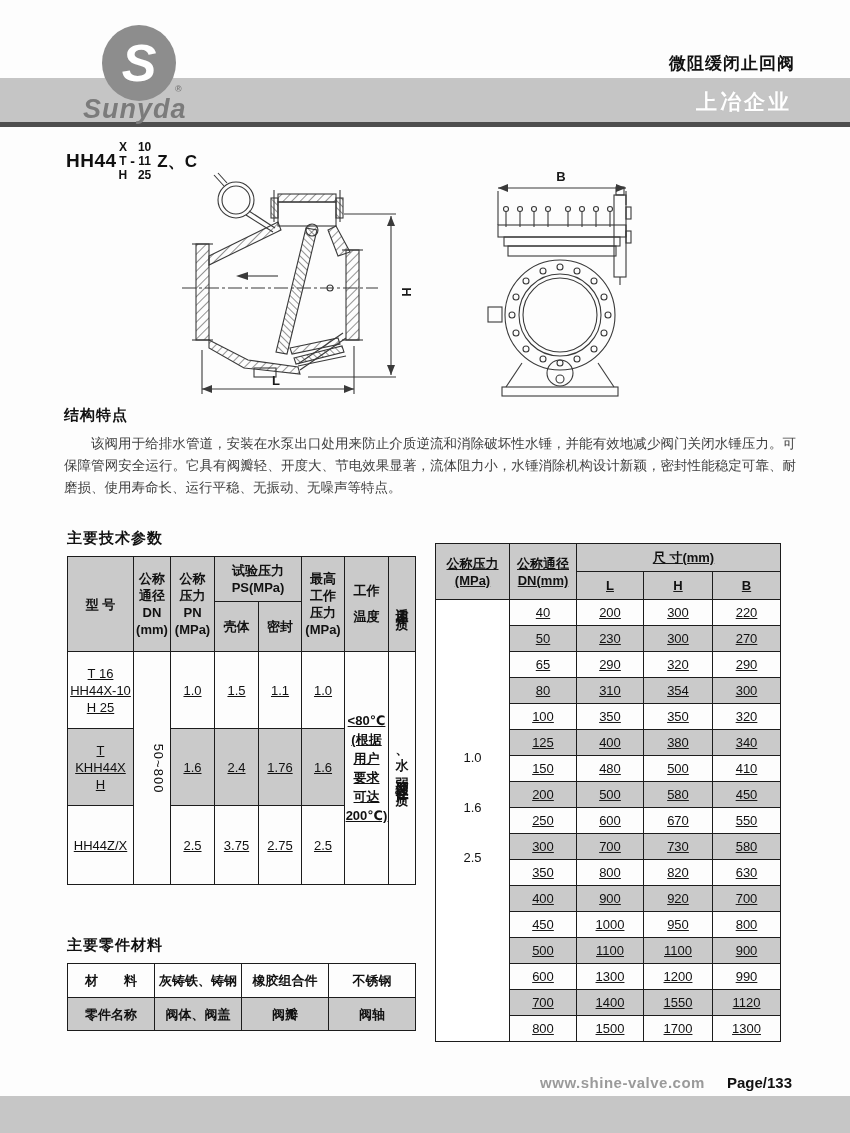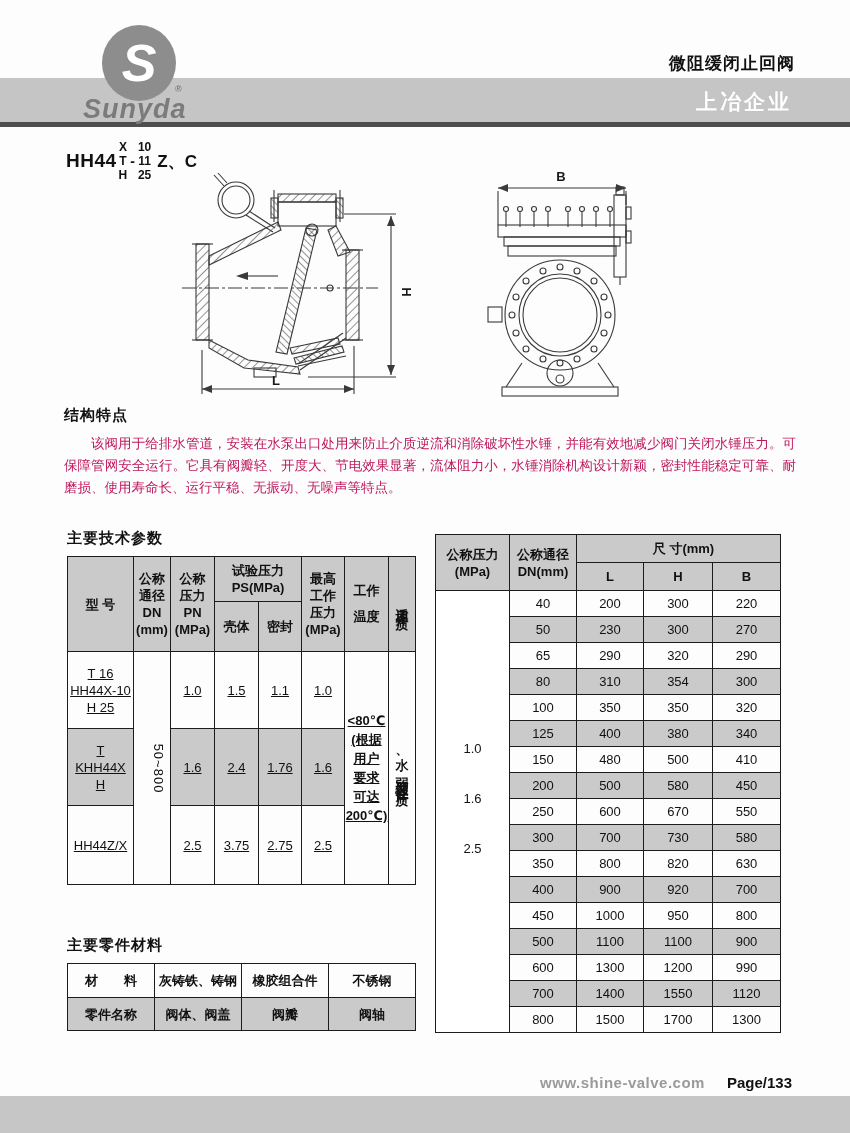--- a/index.html
+++ b/index.html
@@ -26,37 +26,37 @@
   
   svg{position:absolute;}
   svg line,svg path,svg rect,svg circle,svg polygon,svg polyline{stroke:#3a3a3a;fill:none;stroke-width:1.1;}
   svg text{fill:#1a1a1a;stroke:none;font-size:13px;font-weight:bold;font-family:"Liberation Sans",sans-serif;}
   svg .arrow{fill:#3a3a3a;stroke:none;}
   svg .hatched{fill:url(#hatch);}
   svg .hatched2{fill:url(#hatch2);}
   
   .features{position:absolute;left:64px;top:406px;width:732px;}
   .sec-title{font-size:15px;font-weight:bold;color:#111;margin:0 0 8px 0;letter-spacing:1px;}
-  .features p{margin:0;font-size:13.5px;line-height:22px;text-align:justify;text-indent:2em;color:#be185d;}
+  .features p{margin:0;font-size:13.5px;line-height:22px;text-align:justify;text-indent:2em;color:#404040;}
   
   table{border-collapse:collapse;table-layout:fixed;}
   td,th{border:1.5px solid #1c1c1c;text-align:center;vertical-align:middle;padding:0;font-size:13px;color:#111;overflow:hidden;}
   th{background:#cacaca;font-weight:bold;white-space:pre-line;line-height:17px;}
   .shade{background:#cacaca;}
   .pre{white-space:pre-line;}
   
   .tech-wrap{position:absolute;left:67px;top:529px;}
   .tech-wrap table{width:348px;margin-top:5px;}
   .tech-wrap td{line-height:17px;text-decoration:underline;}
   .vert{writing-mode:vertical-rl;text-orientation:upright;letter-spacing:3px;font-weight:bold;}
   .rot90{display:inline-block;transform:rotate(90deg);white-space:nowrap;letter-spacing:1px;}
   
   .dims-wrap{position:absolute;left:435px;top:529px;}
   .dims-wrap .sec-title .sub{font-size:12px;}
-  .dims-wrap table{width:345px;margin-top:5px;}
+  .dims-wrap table{width:345px;margin-top:14px;text-decoration:underline;}
   .dims-wrap td{height:25px;}
   .pressure-cell{position:relative;background:#fff;}
   .pressure-cell span{position:absolute;left:0;width:100%;text-align:center;font-size:13px;}
   
   .mat-wrap{position:absolute;left:67px;top:936px;}
   .mat-wrap table{width:348px;margin-top:6px;}
   .mat-wrap th{height:32px;}
   .mat-wrap td{height:33px;font-weight:bold;}
   
   .footer-text{position:absolute;top:1074px;right:58px;font-size:15px;font-weight:bold;}

